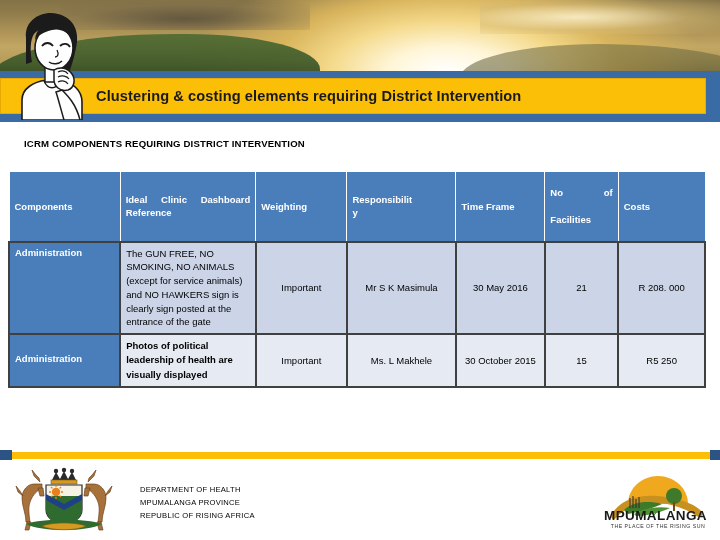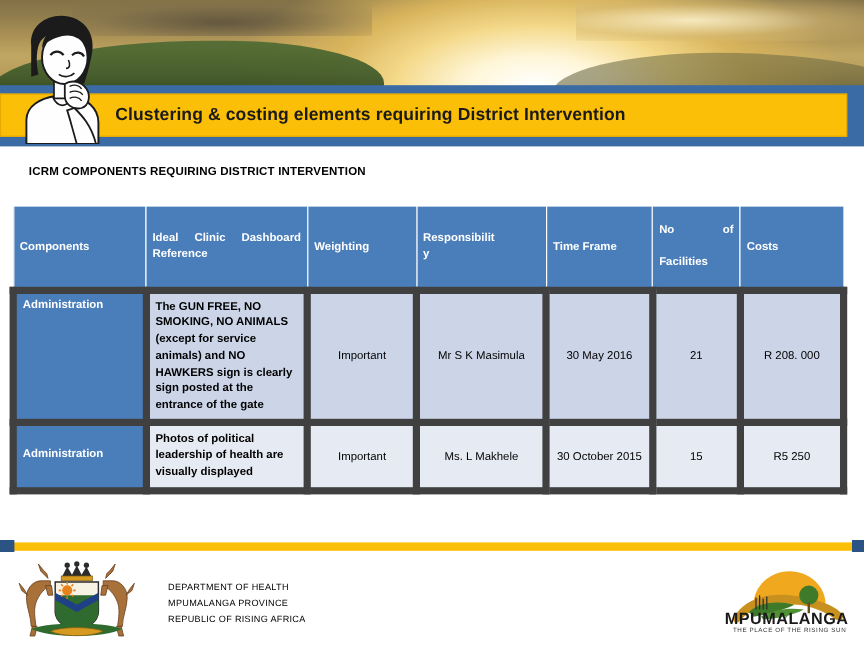--- a/index.html
+++ b/index.html
@@ -80,38 +80,38 @@
     font-weight:bold;
     text-align:left;
     vertical-align:middle;
     border:1px solid #ffffff;
     padding:4px 5px;
     height:70px;
   }
   thead th.hdr-2line { vertical-align:middle; }
 
   tbody td {
-    border:6px solid #404040;
+    border:2px solid #404040;
     font-size:9.5px;
     color:#000;
     padding:4px 5px;
     vertical-align:middle;
   }
   tbody tr.r1 td { background:#ccd5e8; }
   tbody tr.r2 td { background:#e6eaf2; }
   tbody td.comp {
     background:#4a7ebb !important;
     color:#ffffff;
     font-weight:bold;
     vertical-align:top;
   }
   tbody tr.r1 td.comp { vertical-align:top; }
   tbody tr.r2 td.comp { vertical-align:top; padding-top:18px; }
   td.c-center { text-align:center; }
-  td.desc { line-height:1.45; font-weight:bold; }
+  td.desc { line-height:1.45; font-weight:normal; }
   td.r2desc { line-height:1.5; font-weight:bold; }
 
   .col-components { width:100px; }
   .col-ideal      { width:122px; }
   .col-weighting  { width:82px; }
   .col-resp       { width:98px; }
   .col-time       { width:80px; }
   .col-nof        { width:66px; }
   .col-costs      { width:78px; }
 

